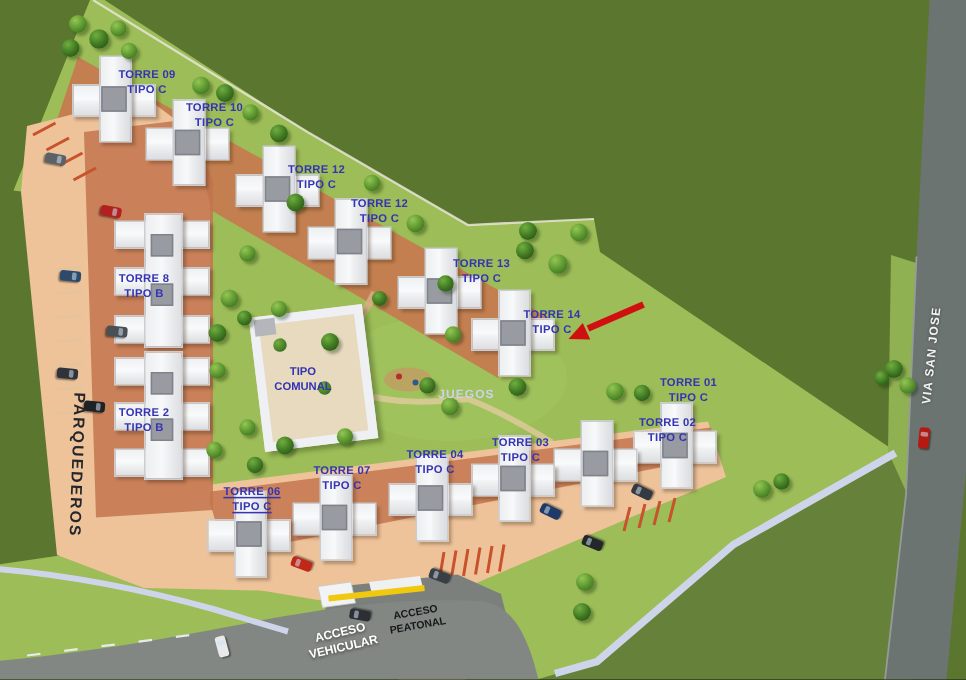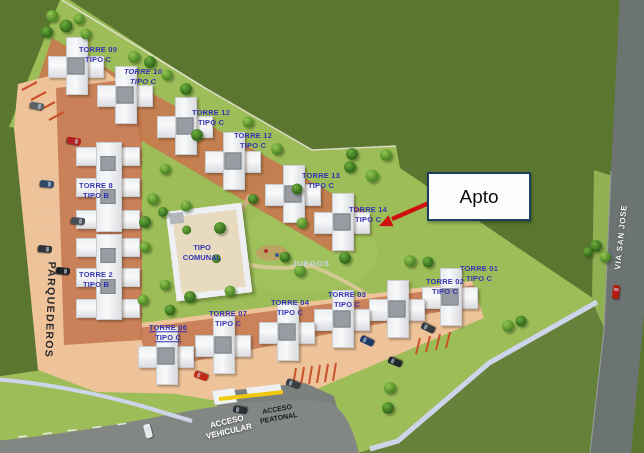--- a/index.html
+++ b/index.html
@@ -262,21 +262,21 @@
       <div class="car" style="left: 395px; top: 362px; background: rgb(35, 38, 43); transform: translate(-50%, -50%) rotate(-68deg);"></div>
       <div class="car" style="left: 616px; top: 292px; background: rgb(181, 26, 18); transform: translate(-50%, -50%) rotate(6deg);"></div>
       <div class="car" style="left: 148px; top: 431px; background: rgb(232, 233, 234); transform: translate(-50%, -50%) rotate(-15deg);"></div>
       <div class="car" style="left: 240px; top: 410px; background: rgb(44, 48, 53); transform: translate(-50%, -50%) rotate(-80deg);"></div>
     </div>
   <div id="tower-labels" class="layer">
       <div class="twlabel" style="left: 98px; top: 55px;">
         <div>TORRE 09</div>
         <div>TIPO C</div>
       </div>
-      <div class="twlabel" style="left: 143px; top: 77px; font-style: italic;">
+      <div class="twlabel" style="left: 143px; top: 77px;">
         <div>TORRE 10</div>
         <div>TIPO C</div>
       </div>
       <div class="twlabel" style="left: 211px; top: 118px;">
         <div>TORRE 12</div>
         <div>TIPO C</div>
       </div>
       <div class="twlabel" style="left: 253px; top: 141px;">
         <div>TORRE 12</div>
         <div>TIPO C</div>
@@ -290,21 +290,21 @@
         <div>TIPO C</div>
       </div>
       <div class="twlabel" style="left: 96px; top: 191px;">
         <div>TORRE 8</div>
         <div>TIPO B</div>
       </div>
       <div class="twlabel" style="left: 96px; top: 280px;">
         <div>TORRE 2</div>
         <div>TIPO B</div>
       </div>
-      <div class="twlabel" style="left: 459px; top: 274px; margin-left: 20px;">
+      <div class="twlabel" style="left: 459px; top: 260px;">
         <div>TORRE 01</div>
         <div>TIPO C</div>
       </div>
       <div class="twlabel" style="left: 399px; top: 287px; margin-left: 46px;">
         <div>TORRE 02</div>
         <div>TIPO C</div>
       </div>
       <div class="twlabel" style="left: 347px; top: 300px;">
         <div>TORRE 03</div>
         <div>TIPO C</div>
@@ -337,17 +337,14 @@
     <div>TIPO</div>
     <div>COMUNAL</div>
   </div>
   <div class="map-label" id="lbl-juegos" style="left:311px;top:263px">JUEGOS</div>
 
   <svg id="arrow-svg" width="644" height="453" viewBox="0 0 644 453">
     <line x1="429" y1="203" x2="392" y2="219" stroke="#d01010" stroke-width="4.5"></line>
     <polygon points="379,226 388.5,215.3 393.5,226.3" fill="#d01010"></polygon>
   </svg>
 
-  <div id="apto-box">
-    <span>Apto</span>
-  </div>
 
 </div>
 
 </body></html>

